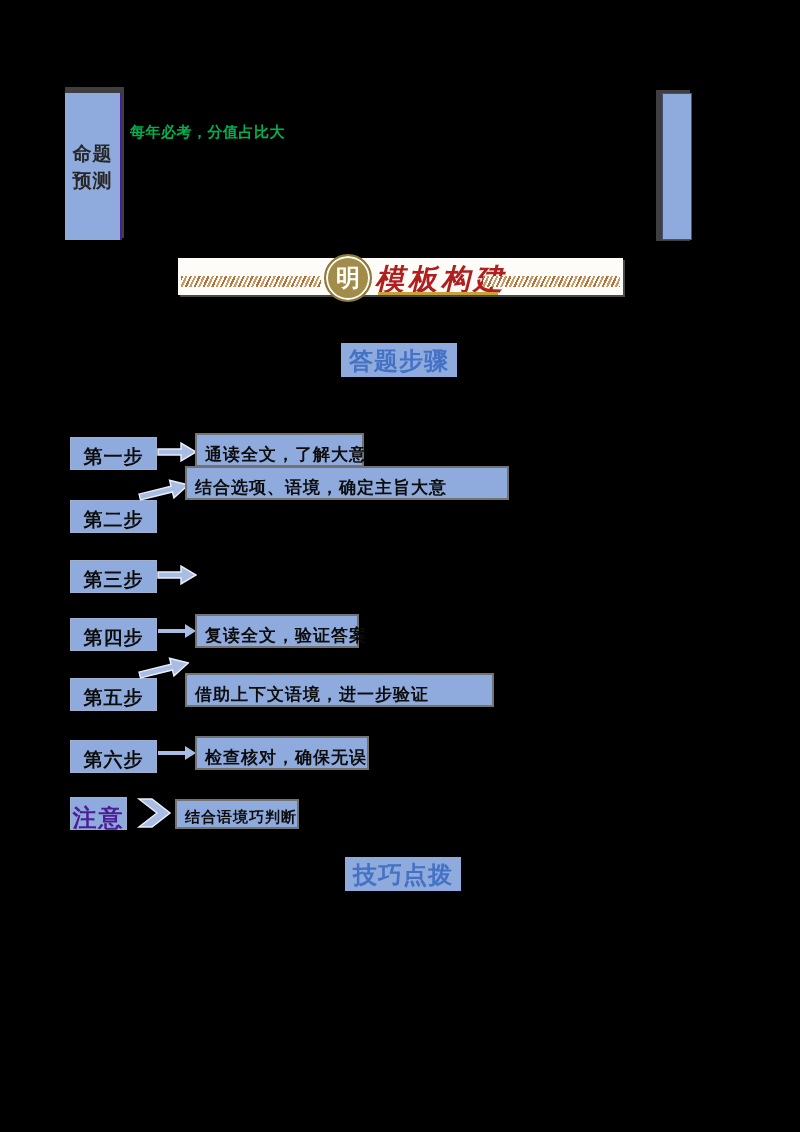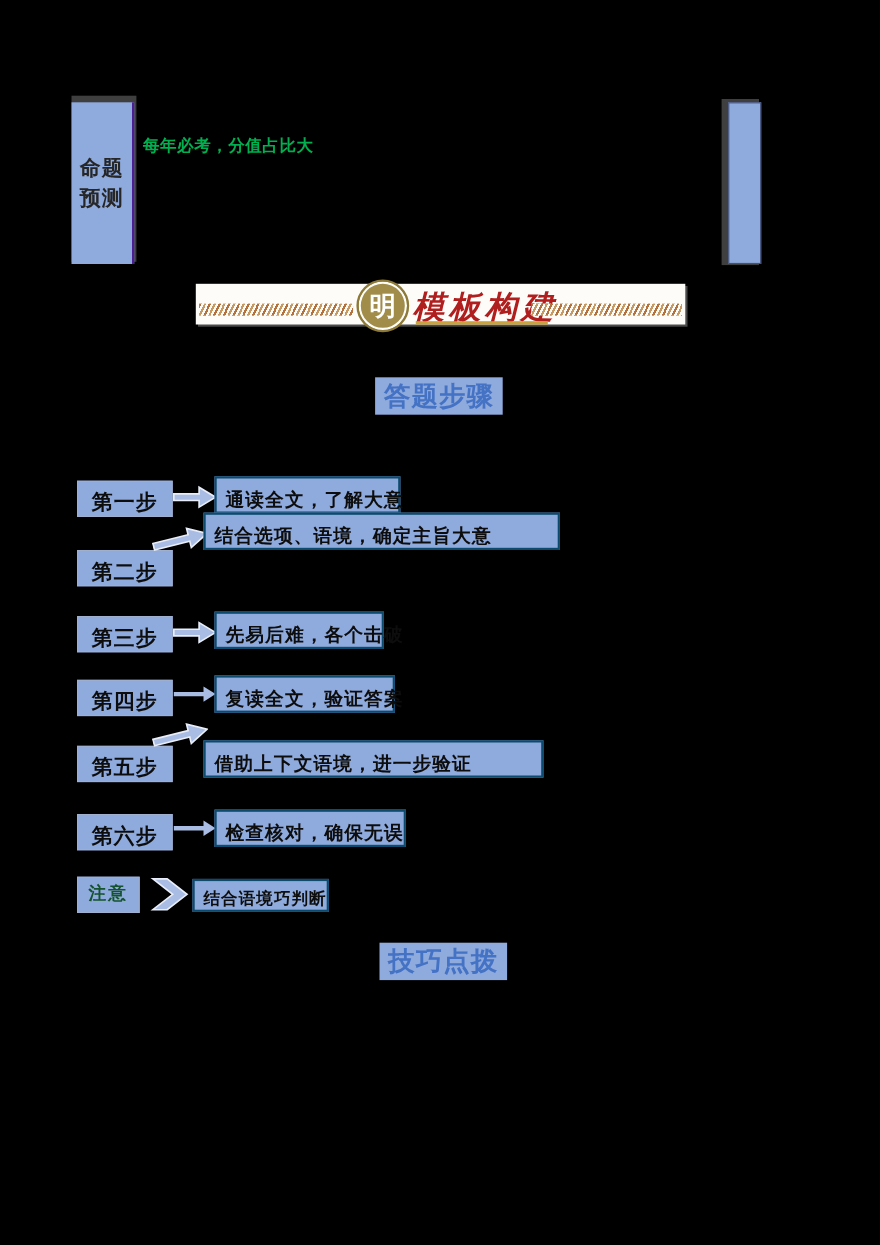--- a/index.html
+++ b/index.html
@@ -45,25 +45,25 @@
   .sec-title .t{display:inline-block;transform:translateY(3px);}
   #sec1{left:341px;top:343px;}
   #sec2{left:345px;top:857px;}
   
   .lbl{
     position:absolute;left:70px;width:85px;height:31px;background:#8faadc;border:1px solid #9fb0cf;
     text-align:center;overflow:visible;
   }
   .lbl span{display:inline-block;font-size:19px;font-weight:bold;color:#0d0d0d;transform:translateY(6px);letter-spacing:1px;}
   .cbox{
-    position:absolute;background:#8faadc;border:2px solid #0c4a6e;height:30px;padding-left:8px;overflow:visible;white-space:nowrap;
+    position:absolute;background:#8faadc;border:2px solid #737373;height:30px;padding-left:8px;overflow:visible;white-space:nowrap;
   }
   .cbox span{display:inline-block;font-size:17px;font-weight:bold;color:#0d0d0d;transform:translateY(8px);letter-spacing:1px;}
   .note-lbl{position:absolute;left:70px;top:797px;width:55px;height:31px;background:#8faadc;border:1px solid #9fb0cf;text-align:center;}
-  .note-lbl span{display:inline-block;font-size:16px;font-weight:bold;color:#14532d;transform:translateY(4px);letter-spacing:2px;}
+  .note-lbl span{display:inline-block;font-size:24px;font-weight:bold;color:#4c1d95;transform:translateY(4px);letter-spacing:2px;}
   .arrow{position:absolute;}
   
   #r1-lbl{top:437px;} #r1-box{left:195px;top:433px;width:157px;}
   #r2-lbl{top:500px;} #r2-box{left:185px;top:466px;width:312px;}
   #r3-lbl{top:560px;} #r3-box{left:195px;top:556px;width:142px;}
   #r4-lbl{top:618px;} #r4-box{left:195px;top:614px;width:152px;}
   #r5-lbl{top:678px;} #r5-box{left:185px;top:673px;width:297px;}
   #r6-lbl{top:740px;} #r6-box{left:195px;top:736px;width:162px;}
   #r7-box{left:175px;top:799px;width:112px;height:26px;}
   #r7-box span{font-size:15px;transform:translateY(7px);text-align:center;}
@@ -115,21 +115,20 @@
   <div class="lbl" id="r2-lbl"><span>第二步</span></div>
   <svg class="arrow" id="a2" width="52" height="22" viewBox="0 0 52 22">
     <polygon points="1,8 34,8 34,2 51,11 34,20 34,14 1,14" fill="#a9bde4" stroke="#e8edf7" stroke-width="1.5"></polygon>
   </svg>
   <div class="cbox" id="r2-box"><span>结合选项、语境，确定主旨大意</span></div>
 
   <div class="lbl" id="r3-lbl"><span>第三步</span></div>
   <svg class="arrow" id="a3" width="40" height="22" viewBox="0 0 40 22">
     <polygon points="1,8 24,8 24,2 39,11 24,20 24,14 1,14" fill="#a9bde4" stroke="#e8edf7" stroke-width="1.5"></polygon>
   </svg>
-  <div class="cbox" id="r3-box"><span>先易后难，各个击破</span></div>
 
   <div class="lbl" id="r4-lbl"><span>第四步</span></div>
   <svg class="arrow" id="a4" width="40" height="16" viewBox="0 0 40 16">
     <line x1="1" y1="8" x2="30" y2="8" stroke="#a9bde4" stroke-width="4"></line>
     <polygon points="28,1 39,8 28,15" fill="#a9bde4"></polygon>
   </svg>
   <div class="cbox" id="r4-box"><span>复读全文，验证答案</span></div>
 
   <div class="lbl" id="r5-lbl"><span>第五步</span></div>
   <svg class="arrow" id="a5" width="52" height="22" viewBox="0 0 52 22">

